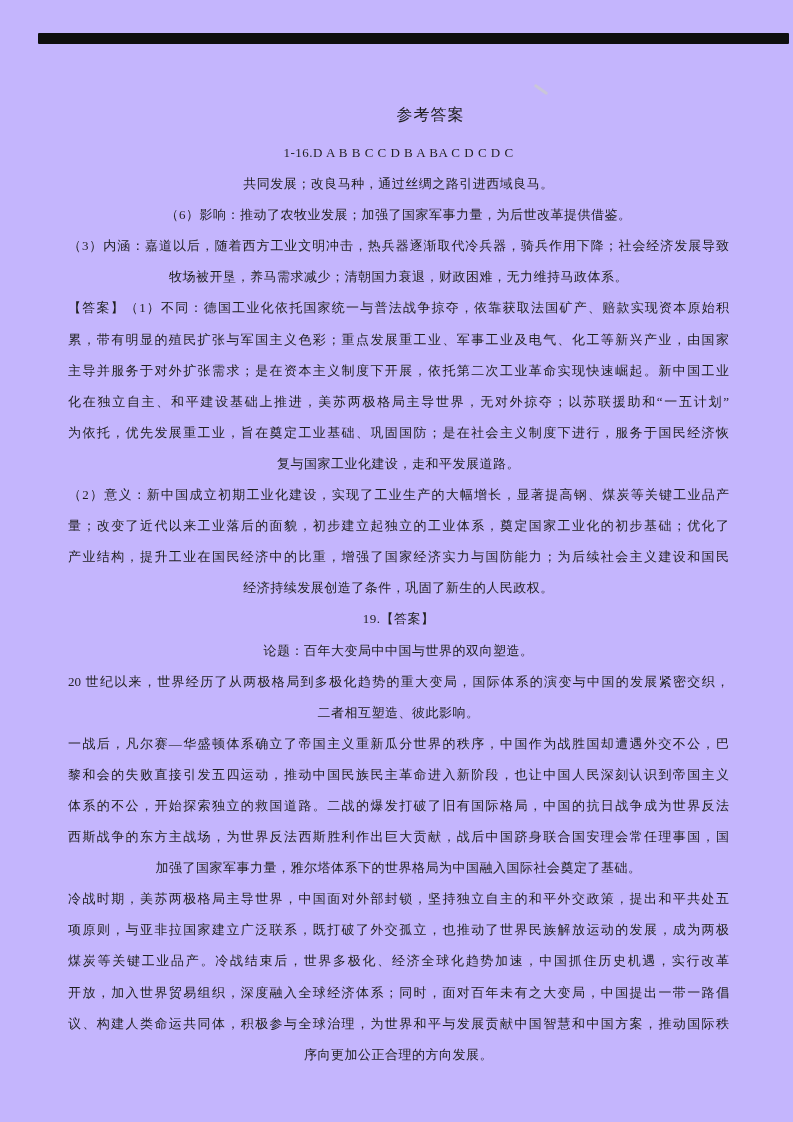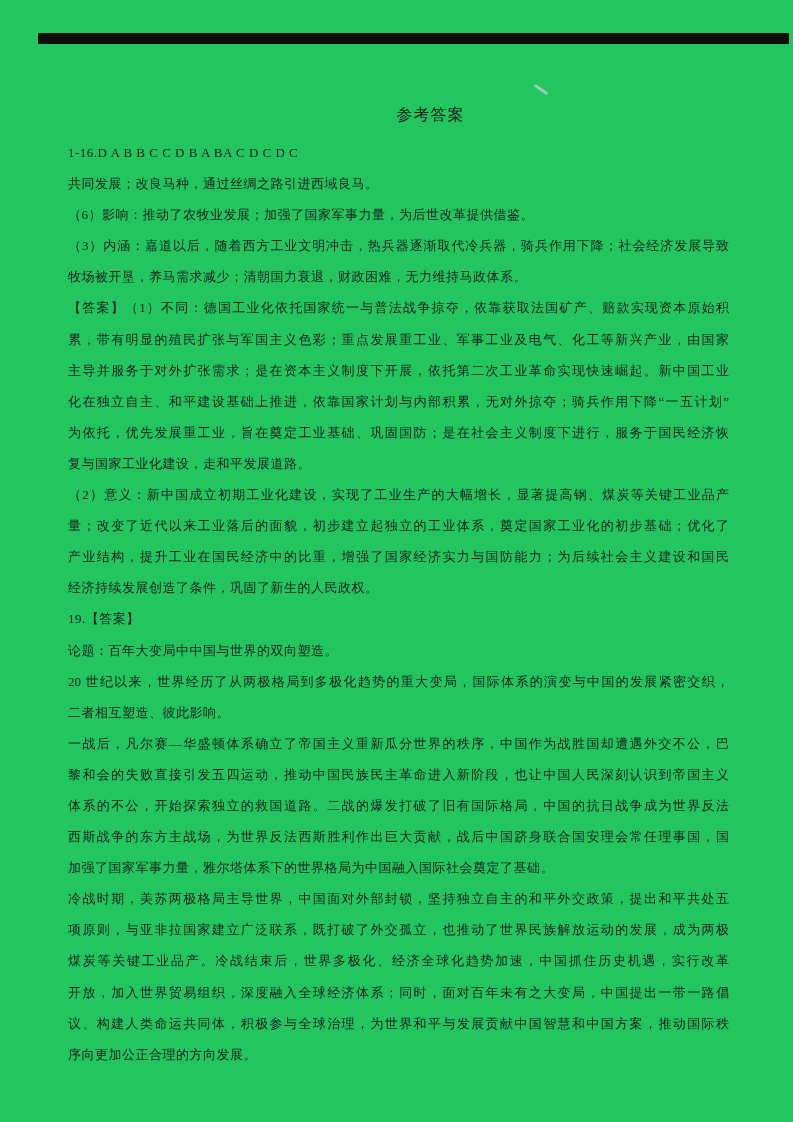--- a/index.html
+++ b/index.html
@@ -26,46 +26,46 @@
     text-align:center;
     font-size:16px;letter-spacing:1px;
   }
   .content{
     position:absolute;top:137px;left:68px;width:661px;
   }
   .line{
     height:31.1px;line-height:31.1px;
     font-size:13px;letter-spacing:.5px;
     white-space:nowrap;overflow:visible;
-    text-align:left;
+    text-align:center;
   }
   .line.j{
     letter-spacing:0;
     white-space:normal;
     text-align:justify;
     text-align-last:justify;
   }
 </style>
 </head>
 <body>
 
-<div class="page" style="background: #22c55e; color: rgb(31, 31, 31);">
+<div class="page" style="background: #c4b5fd; color: rgb(31, 31, 31);">
   <div class="top-bar" style="background: rgb(14, 14, 14);"></div>
   <div class="smudge" style="background: rgb(204, 204, 204);"></div>
   <div class="title">参考答案</div>
   <div class="content" id="content">
       <div class="line">1-16.D A B B C C D B A BA C D C D C</div>
       <div class="line">共同发展；改良马种，通过丝绸之路引进西域良马。</div>
       <div class="line">（6）影响：推动了农牧业发展；加强了国家军事力量，为后世改革提供借鉴。</div>
       <div class="line j">（3）内涵：嘉道以后，随着西方工业文明冲击，热兵器逐渐取代冷兵器，骑兵作用下降；社会经济发展导致</div>
       <div class="line">牧场被开垦，养马需求减少；清朝国力衰退，财政困难，无力维持马政体系。</div>
       <div class="line j">【答案】（1）不同：德国工业化依托国家统一与普法战争掠夺，依靠获取法国矿产、赔款实现资本原始积</div>
       <div class="line j">累，带有明显的殖民扩张与军国主义色彩；重点发展重工业、军事工业及电气、化工等新兴产业，由国家</div>
       <div class="line j">主导并服务于对外扩张需求；是在资本主义制度下开展，依托第二次工业革命实现快速崛起。新中国工业</div>
-      <div class="line j">化在独立自主、和平建设基础上推进，依靠国家计划与内部积累，无对外掠夺；骑兵作用下降“一五计划”</div>
+      <div class="line j">化在独立自主、和平建设基础上推进，美苏两极格局主导世界，无对外掠夺；以苏联援助和“一五计划”</div>
       <div class="line j">为依托，优先发展重工业，旨在奠定工业基础、巩固国防；是在社会主义制度下进行，服务于国民经济恢</div>
       <div class="line">复与国家工业化建设，走和平发展道路。</div>
       <div class="line j">（2）意义：新中国成立初期工业化建设，实现了工业生产的大幅增长，显著提高钢、煤炭等关键工业品产</div>
       <div class="line j">量；改变了近代以来工业落后的面貌，初步建立起独立的工业体系，奠定国家工业化的初步基础；优化了</div>
       <div class="line j">产业结构，提升工业在国民经济中的比重，增强了国家经济实力与国防能力；为后续社会主义建设和国民</div>
       <div class="line">经济持续发展创造了条件，巩固了新生的人民政权。</div>
       <div class="line">19.【答案】</div>
       <div class="line">论题：百年大变局中中国与世界的双向塑造。</div>
       <div class="line j">20 世纪以来，世界经历了从两极格局到多极化趋势的重大变局，国际体系的演变与中国的发展紧密交织，</div>
       <div class="line">二者相互塑造、彼此影响。</div>

